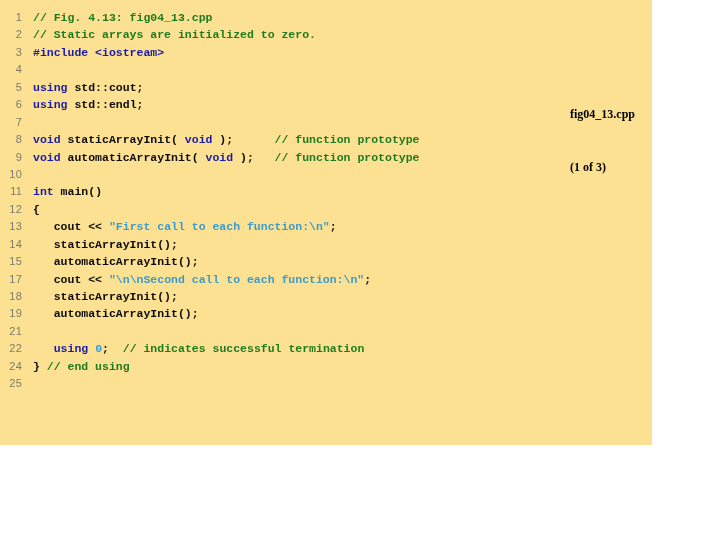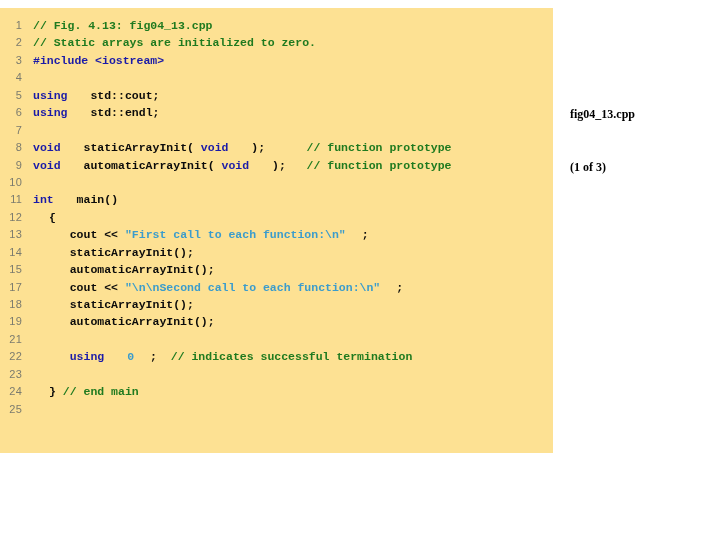--- a/index.html
+++ b/index.html
@@ -12,22 +12,22 @@
     height: 540px;
     position: relative;
     overflow: hidden;
     font-family: "Liberation Sans", sans-serif;
   }
 
   
   #code-panel {
     position: absolute;
     left: 0;
-    top: 8px;
-    width: 553px;
+    top: 0;
+    width: 652px;
     height: 445px;
     background: #fde193;
     overflow: hidden;
   }
 
   #code-listing {
     position: absolute;
     left: 0;
     top: 9px;
     width: 553px;
@@ -58,21 +58,21 @@
     display: inline-block;
     padding-left: 11px;
     vertical-align: top;
   }
 
   
   .c-com { color: #1f7a1f; }          
   .c-key { color: #1a1aa8; }          
   .c-str { color: #3b9ccc; }          
   .c-num { color: #3b9ccc; }          
-  .c-pln { color: #0b0b0b; padding-left: 16px; }          
+  .c-pln { color: #0b0b0b; }          
 
   
   #caption {
     position: absolute;
     left: 570px;
     top: 71px;
     font-family: "Liberation Serif", "DejaVu Serif", serif;
     font-size: 12px;
     font-weight: bold;
     color: #000000;
@@ -99,22 +99,21 @@
       <div class="code-line"><span class="line-no">11</span><span class="line-code"><span class="c-key">int</span><span class="c-pln"> main()</span></span></div>
       <div class="code-line"><span class="line-no">12</span><span class="line-code"><span class="c-pln">{</span></span></div>
       <div class="code-line"><span class="line-no">13</span><span class="line-code"><span class="c-pln">   cout &lt;&lt; </span><span class="c-str">"First call to each function:\n"</span><span class="c-pln">;</span></span></div>
       <div class="code-line"><span class="line-no">14</span><span class="line-code"><span class="c-pln">   staticArrayInit();</span></span></div>
       <div class="code-line"><span class="line-no">15</span><span class="line-code"><span class="c-pln">   automaticArrayInit();</span></span></div>
       <div class="code-line"><span class="line-no">17</span><span class="line-code"><span class="c-pln">   cout &lt;&lt; </span><span class="c-str">"\n\nSecond call to each function:\n"</span><span class="c-pln">;</span></span></div>
       <div class="code-line"><span class="line-no">18</span><span class="line-code"><span class="c-pln">   staticArrayInit();</span></span></div>
       <div class="code-line"><span class="line-no">19</span><span class="line-code"><span class="c-pln">   automaticArrayInit();</span></span></div>
       <div class="code-line"><span class="line-no">21</span><span class="line-code"></span></div>
       <div class="code-line"><span class="line-no">22</span><span class="line-code"><span class="c-pln">   </span><span class="c-key">using</span><span class="c-pln"> </span><span class="c-num">0</span><span class="c-pln">;  </span><span class="c-com">// indicates successful termination</span></span></div>
-      <div class="code-line"><span class="line-no">23</span><span class="line-code"></span></div>
-      <div class="code-line"><span class="line-no">24</span><span class="line-code"><span class="c-pln">} </span><span class="c-com">// end main</span></span></div>
+      <div class="code-line"><span class="line-no">24</span><span class="line-code"><span class="c-pln">} </span><span class="c-com">// end using</span></span></div>
       <div class="code-line"><span class="line-no">25</span><span class="line-code"></span></div>
     </div>
 </div>
 
 <div id="caption">
   <span class="cap-line">fig04_13.cpp</span>
   <span class="cap-line">(1 of 3)</span>
 </div>
 
 </body></html>

